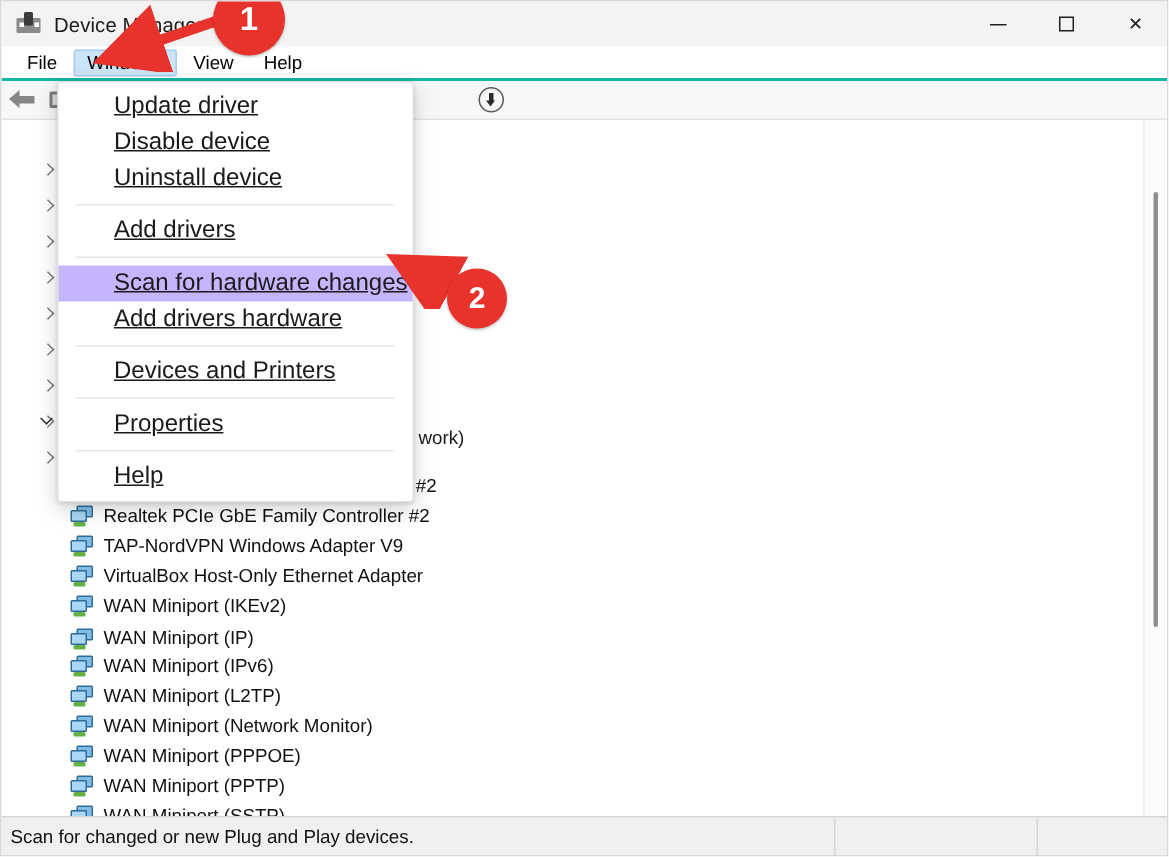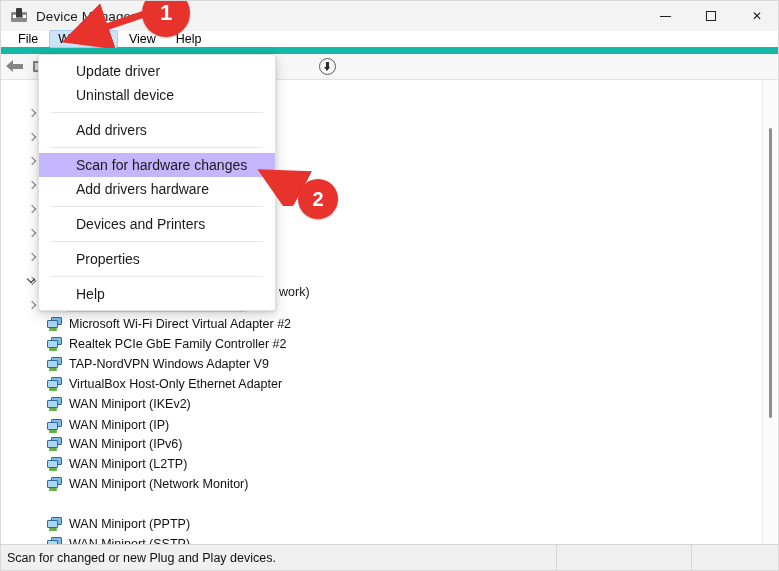--- a/index.html
+++ b/index.html
@@ -93,21 +93,21 @@
 
   
   #menubar {
     position: absolute;
     left: 0; top: 30px;
     width: 779px; height: 23px;
     background: #ffffff;
     display: flex;
     align-items: center;
     padding-left: 8px;
-    border-bottom: 7px solid #14b8a6;
+    border-bottom: 2px solid #14b8a6;
   }
   .menu-item {
     font-size: 12.5px;
     color: #000000;
     padding: 2px 9px;
     margin-right: 2px;
     cursor: default;
     border-radius: 2px;
   }
   .menu-item.active {
@@ -292,24 +292,25 @@
     border-radius: 3px;
     box-shadow: 0 4px 14px rgba(0,0,0,0.18), 0 1px 3px rgba(0,0,0,0.12);
     padding: 4px 0 4px 0;
     z-index: 40;
   }
   .mi {
     height: 24px;
     display: flex;
     align-items: center;
     padding-left: 37px;
-    font-size: 14px;
+    font-size: 16px;
     color: #1a1a1a;
     cursor: default;
     white-space: nowrap;
+    text-decoration: underline;
   }
   .mi.hl { background: #c4b5fd; }
   .mi-sep {
     height: 1px;
     background: #e6e6e6;
     margin: 5px 12px 5px 12px;
   }
 
   
   #statusbar {
@@ -546,20 +547,28 @@
       <span class="lbl">WAN Miniport (L2TP)</span>
     </div>
     <div class="dev-row" style="top:394px;">
       <span class="ico-net">
           <i class="back"></i>
           <i class="front"></i>
           <i class="base"></i>
         </span>
       <span class="lbl">WAN Miniport (Network Monitor)</span>
     </div>
+    <div class="dev-row" style="top:414px;">
+      <span class="ico-net">
+          <i class="back"></i>
+          <i class="front"></i>
+          <i class="base"></i>
+        </span>
+      <span class="lbl">WAN Miniport (PPPOE)</span>
+    </div>
     <div class="dev-row" style="top:434px;">
       <span class="ico-net">
           <i class="back"></i>
           <i class="front"></i>
           <i class="base"></i>
         </span>
       <span class="lbl">WAN Miniport (PPTP)</span>
     </div>
     <div class="dev-row" style="top:454px;">
       <span class="ico-net">
@@ -574,20 +583,21 @@
       <span class="lbl">Ports (COM &amp; LPT)</span>
     </div>
   </div>
 
   <div id="vscroll">
     <div id="vthumb"></div>
   </div>
 
   <div id="action-menu">
     <div class="mi">Update driver</div>
+    <div class="mi">Disable device</div>
     <div class="mi">Uninstall device</div>
     <div class="mi-sep"></div>
     <div class="mi">Add drivers</div>
     <div class="mi-sep"></div>
     <div class="mi hl">Scan for hardware changes</div>
     <div class="mi">Add drivers hardware</div>
     <div class="mi-sep"></div>
     <div class="mi">Devices and Printers</div>
     <div class="mi-sep"></div>
     <div class="mi">Properties</div>

